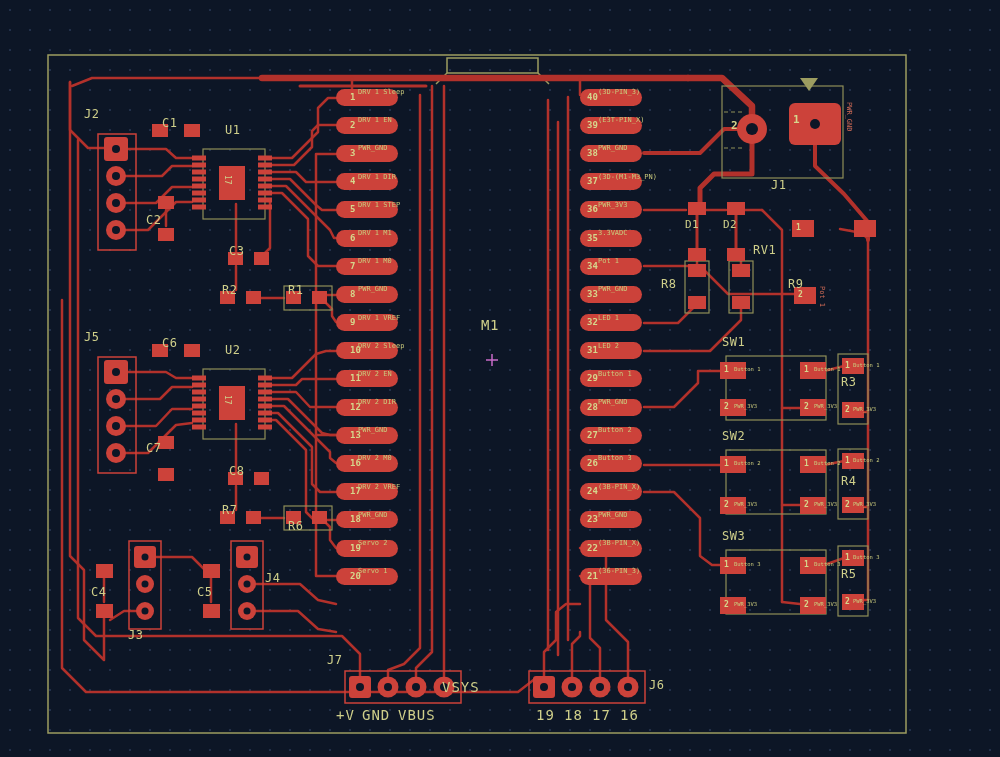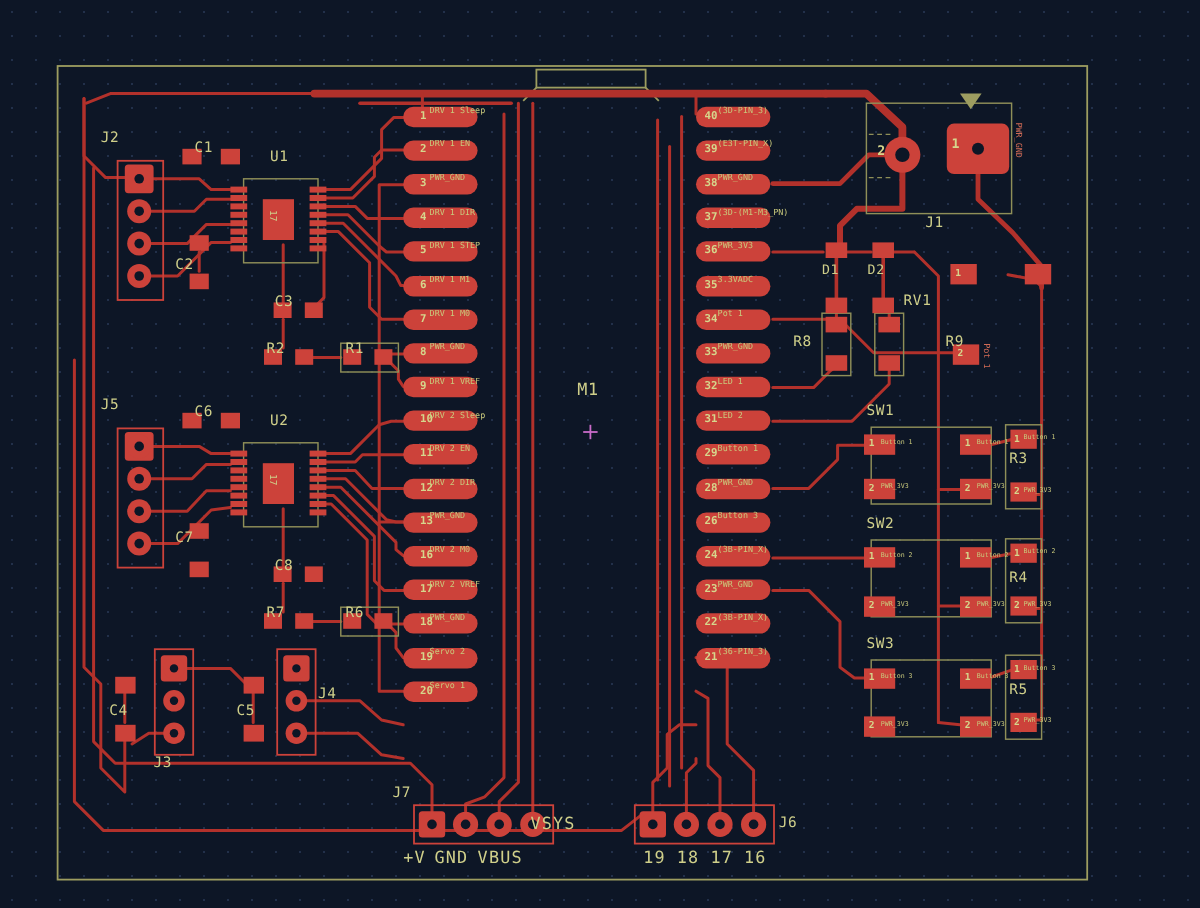--- a/index.html
+++ b/index.html
@@ -522,20 +522,26 @@
         <span class="pin-net">Button 1</span>
       </div>
 
       <div class="pin-row">
         <div class="pad-oval">
           <span class="pin-num">28</span>
         </div>
         <span class="pin-net">PWR_GND</span>
       </div>
 
+      <div class="pin-row">
+        <div class="pad-oval">
+          <span class="pin-num">27</span>
+        </div>
+        <span class="pin-net">Button 2</span>
+      </div>
 
       <div class="pin-row">
         <div class="pad-oval">
           <span class="pin-num">26</span>
         </div>
         <span class="pin-net">Button 3</span>
       </div>
 
 
       <div class="pin-row">
@@ -667,21 +673,21 @@
   <span class="ref" style="left:146px;top:214px">C2</span>
   <span class="ref" style="left:229px;top:245px">C3</span>
   <span class="ref" style="left:222px;top:284px">R2</span>
   <span class="ref" style="left:288px;top:284px">R1</span>
   <span class="ref" style="left:84px;top:331px">J5</span>
   <span class="ref" style="left:162px;top:337px">C6</span>
   <span class="ref" style="left:225px;top:344px">U2</span>
   <span class="ref" style="left:146px;top:442px">C7</span>
   <span class="ref" style="left:229px;top:465px">C8</span>
   <span class="ref" style="left:222px;top:504px">R7</span>
-  <span class="ref" style="left:288px;top:504px">R6</span>
+  <span class="ref" style="left:288px;top:520px">R6</span>
   <span class="ref" style="left:91px;top:586px">C4</span>
   <span class="ref" style="left:128px;top:629px">J3</span>
   <span class="ref" style="left:197px;top:586px">C5</span>
   <span class="ref" style="left:265px;top:572px">J4</span>
   <span class="ref" style="left:327px;top:654px">J7</span>
   <span class="ref" style="left:649px;top:679px">J6</span>
   <span class="ref big" style="left:481px;top:318px">M1</span>
   <span class="ref" style="left:771px;top:179px">J1</span>
   <span class="ref sm" style="left:685px;top:219px">D1</span>
   <span class="ref sm" style="left:723px;top:219px">D2</span>

